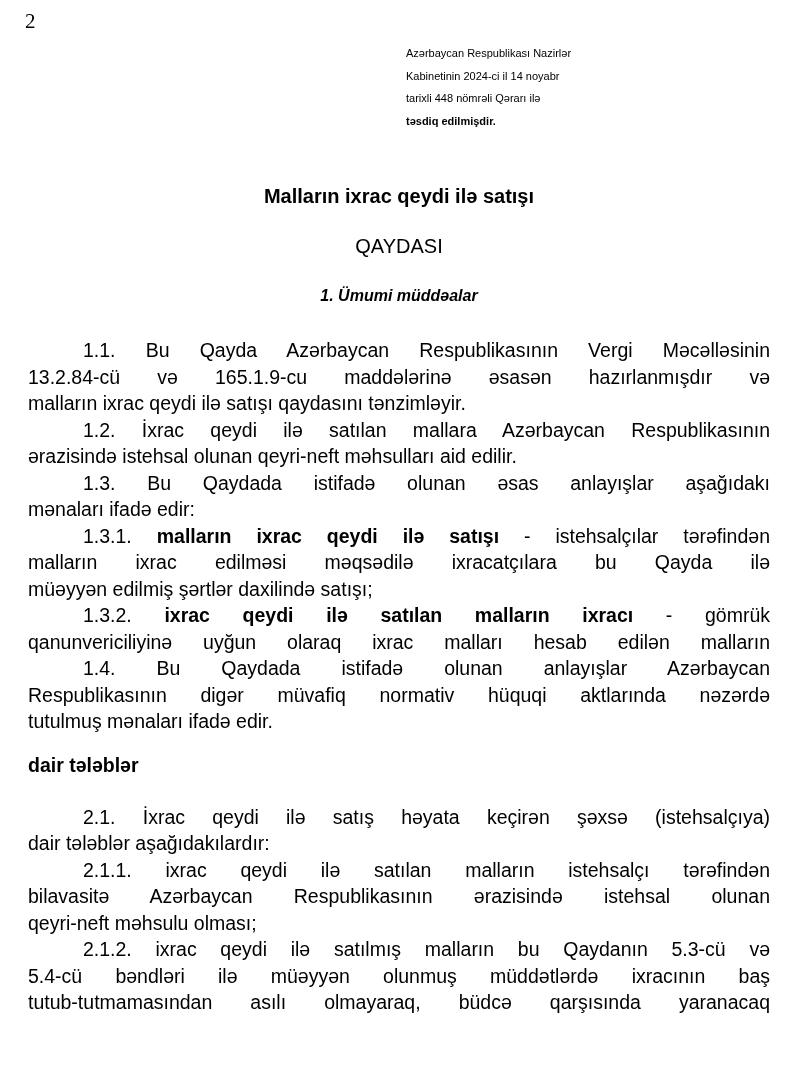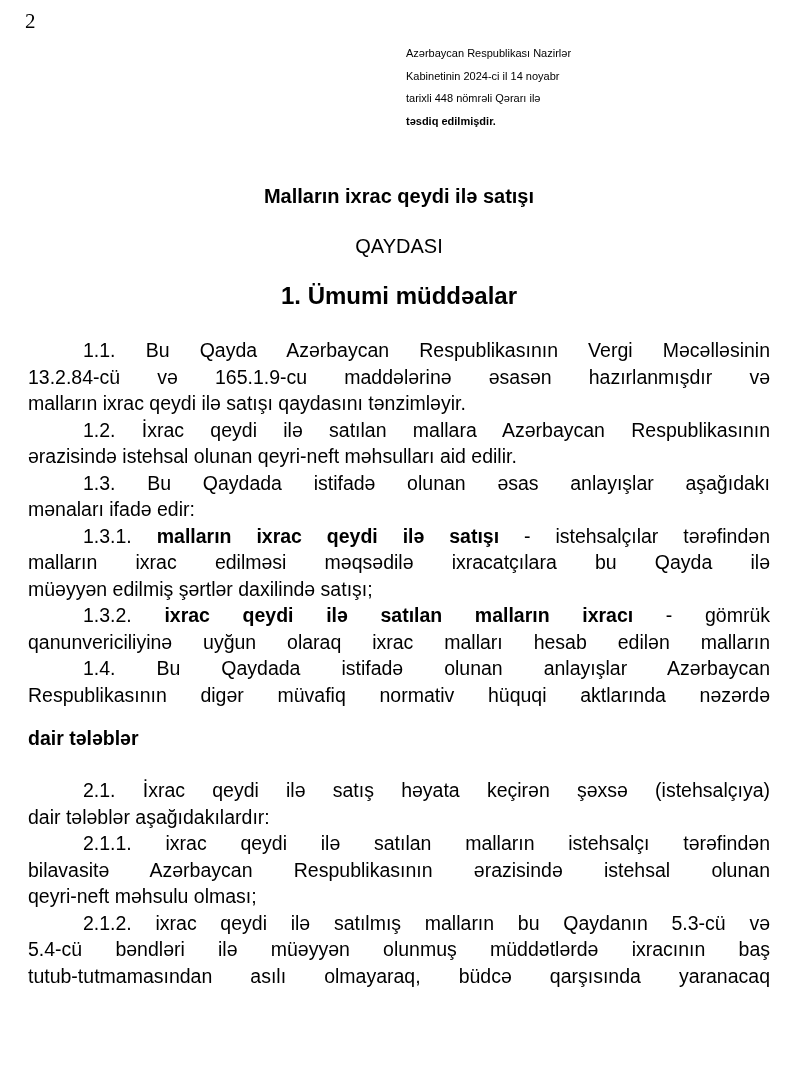--- a/index.html
+++ b/index.html
@@ -40,23 +40,24 @@
   .doc-subtitle {
     margin-top: 26px;
     text-align: center;
     font-size: 20px;
     font-weight: normal;
     line-height: 24px;
   }
   .sec-heading {
     margin-top: 26px;
     text-align: center;
-    font-size: 24px;
+    font-size: 16px;
     font-weight: bold;
     line-height: 24px;
+    font-style: italic;
   }
   .body-text {
     margin-top: 29px;
     font-size: 19.5px;
     line-height: 26.5px;
   }
   .line { text-align: left; }
   .just {
     text-align: justify;
     text-align-last: justify;
@@ -116,20 +117,21 @@
     </div>
 
     <div>
       <div class="line just ind"><span>1.3.2. </span><b>ixrac qeydi ilə satılan malların ixracı</b><span> - gömrük</span></div>
       <div class="line just">qanunvericiliyinə uyğun olaraq ixrac malları hesab edilən malların</div>
     </div>
 
     <div>
       <div class="line just ind">1.4. Bu Qaydada istifadə olunan anlayışlar Azərbaycan</div>
       <div class="line just">Respublikasının digər müvafiq normativ hüquqi aktlarında nəzərdə</div>
+      <div class="line">tutulmuş mənaları ifadə edir.</div>
     </div>
 
     <div class="sec2-heading">
       <div class="line">dair tələblər</div>
     </div>
 
     <div>
       <div class="line just ind">2.1. İxrac qeydi ilə satış həyata keçirən şəxsə (istehsalçıya)</div>
       <div class="line">dair tələblər aşağıdakılardır:</div>
     </div>

